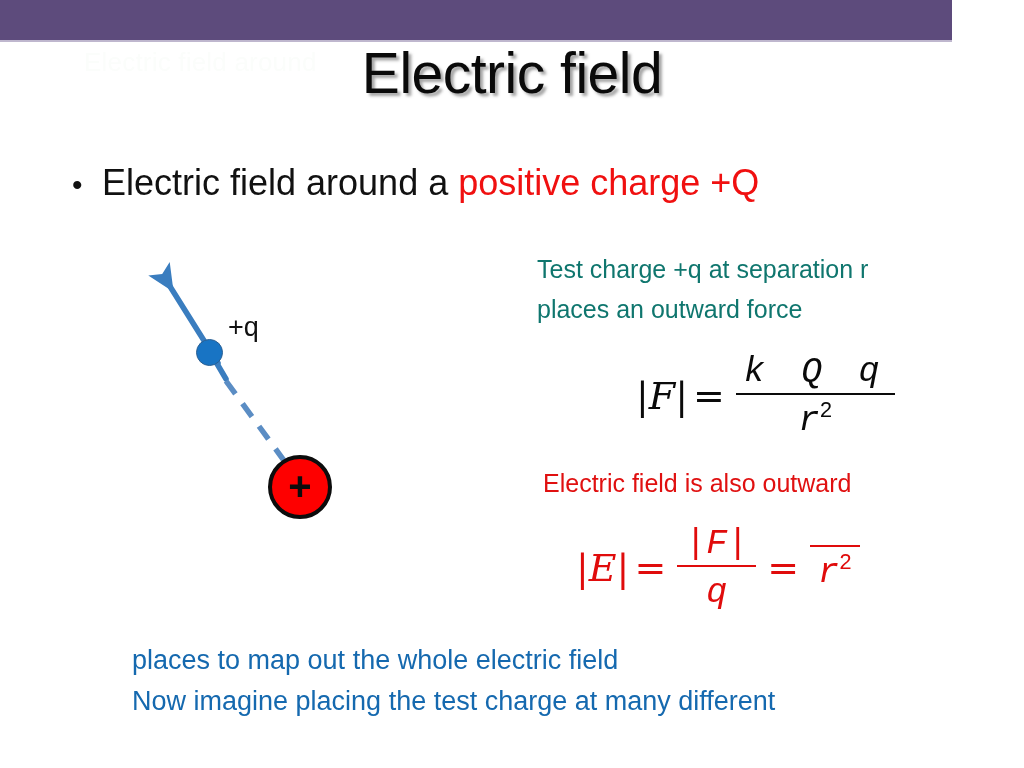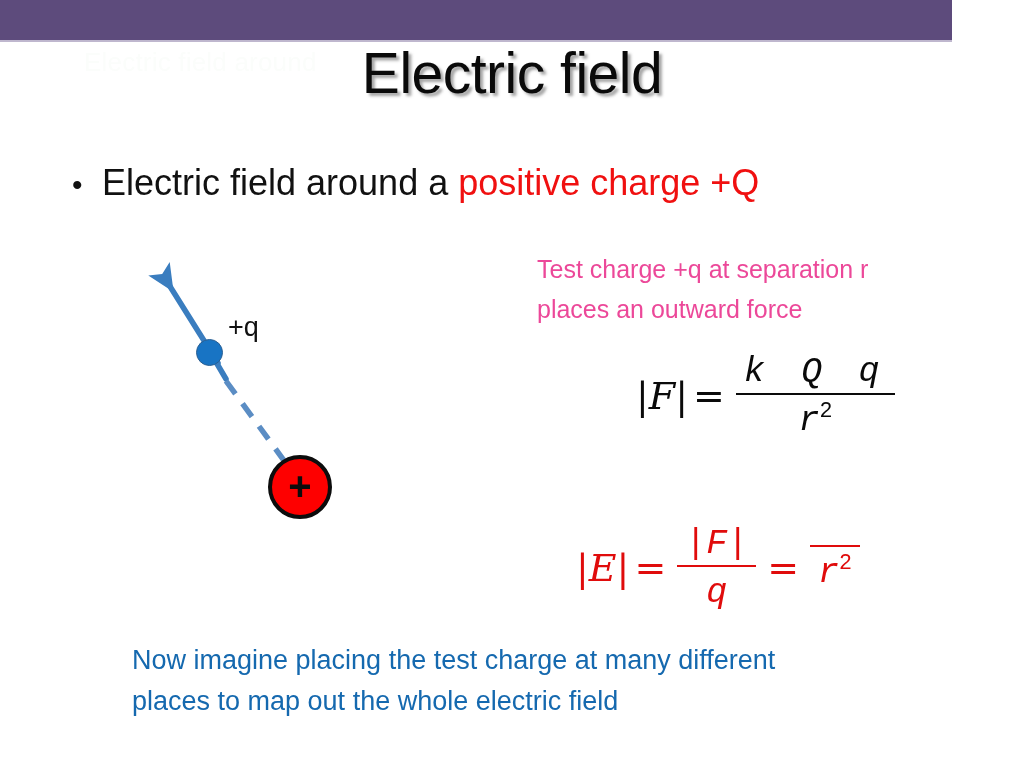--- a/index.html
+++ b/index.html
@@ -142,21 +142,21 @@
   }
 
   
   #test-charge-note {
     position: absolute;
     left: 537px;
     top: 249px;
     width: 430px;
     font-size: 25px;
     line-height: 40px;
-    color: #ec4899;
+    color: #0f766e;
   }
   #field-outward-note {
     position: absolute;
     left: 543px;
     top: 466px;
     width: 430px;
     font-size: 25px;
     line-height: 34px;
     color: #E01010;
     white-space: nowrap;
@@ -268,28 +268,29 @@
     <div>places an outward force</div>
   </div>
 
   <div class="equation" id="equation-force">
     <span class="bars">|</span><span>F</span><span class="bars">|</span><span class="op">=</span><span class="frac">
         <span class="num sp">k Q q</span>
         <span class="den"><span>r</span><sup class="exp">2</sup></span>
       </span>
   </div>
 
+  <div id="field-outward-note">Electric field is also outward</div>
 
   <div class="equation" id="equation-field">
     <span class="bars">|</span><span>E</span><span class="bars">|</span><span class="op">=</span><span class="frac">
         <span class="num">|F|</span>
         <span class="den">q</span>
       </span><span class="op">=</span><span class="frac">
         <span class="den"><span>r</span><sup class="exp">2</sup></span>
       </span>
   </div>
 
   <div id="closing-note">
+    <div>places to map out the whole electric field</div>
     <div>Now imagine placing the test charge at many different</div>
-    <div>places to map out the whole electric field</div>
   </div>
 
 </div>
 
 </body></html>

